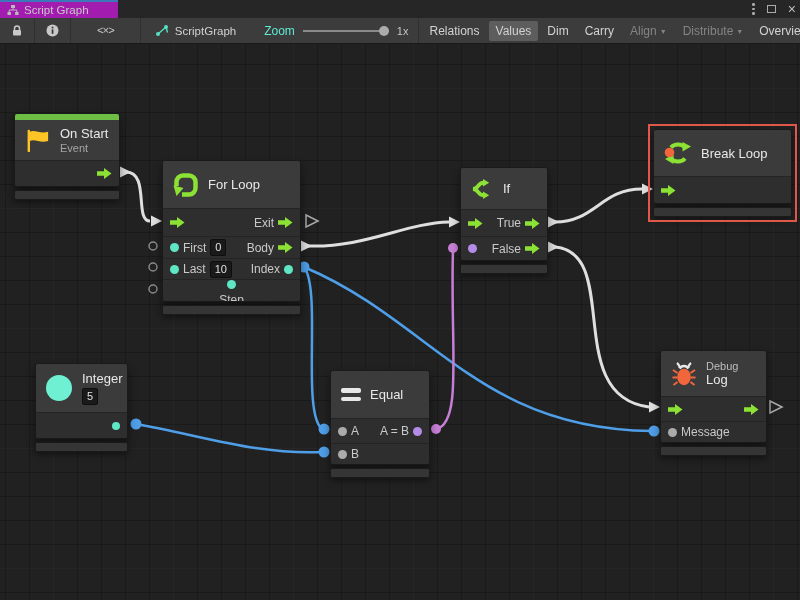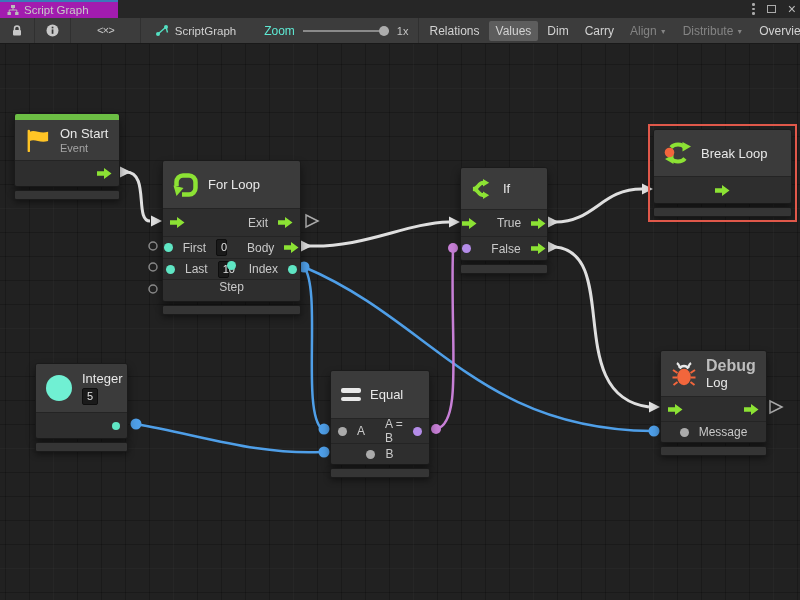--- a/index.html
+++ b/index.html
@@ -45,22 +45,22 @@
 
   
   .node { position:absolute; }
   .node-main { background:#2E2E2E; border:1px solid #1A1A1A; border-radius:3px; overflow:hidden;
                box-shadow:0 5px 9px rgba(0,0,0,0.45); }
   .accent-bar { height:6px; background:#6CBE44; }
   .node-header { background:#3B3B3B; display:flex; align-items:center; gap:9px; padding:0 10px; }
   .titles { display:flex; flex-direction:column; justify-content:center; }
   .ntitle { font-size:13px; color:#E8E8E8; }
   .nsub { font-size:11px; color:#A5A5A5; margin-top:1px; }
-  .node-row { display:flex; align-items:center; gap:10px; padding:0 7px; border-top:1px solid #242424;
-              background:#2E2E2E; font-size:12px; color:#C9C9C9;justify-content:center; }
+  .node-row { display:flex; align-items:center; gap:4px; padding:0 7px; border-top:1px solid #242424;
+              background:#2E2E2E; font-size:12px; color:#C9C9C9; }
   .node-footer { height:10px; background:#353535; border:1px solid #1A1A1A; border-radius:2px;
                  margin-top:3px; box-shadow:0 3px 6px rgba(0,0,0,0.4); }
   .node.selected { outline:2px solid #E0584A; outline-offset:3px; }
   .spacer { flex:1; }
   .dot { width:9px; height:9px; border-radius:50%; flex:0 0 auto; }
   .dot-teal { background:#5FE6C4; }
   .dot-gray { background:#ABABAB; }
   .dot-purple { background:#B48CE8; }
   .dot-sm { width:8px; height:8px; }
   .farrow { display:flex; flex:0 0 auto; }
@@ -370,21 +370,21 @@
     <div class="node" style="left:660px; top:306px; width:107px;">
       <div class="node-main">
         <div class="node-header" style="height:45px;">
           <svg width="26" height="26" viewBox="0 0 26 26">
             <path d="M6.5,12 L2,9 M6.5,16.5 L1.5,16.5 M6.5,21 L2.5,24 M19.5,12 L24,9 M19.5,16.5 L24.5,16.5 M19.5,21 L23.5,24" stroke="#F2663C" stroke-width="2"></path>
             <ellipse cx="13" cy="16" rx="6.8" ry="8.2" fill="#F2663C"></ellipse>
             <path d="M8.5,7.5 A5.2,5 0 0 1 17.5,7.5" stroke="#E8E8E8" stroke-width="2.6" fill="none"></path>
             <path d="M8.8,6.5 Q8,3.5 6,2 M17.2,6.5 Q18,3.5 20,2" stroke="#E8E8E8" stroke-width="2.2" fill="none"></path>
           </svg>
           <div class="titles">
-            <div style="font-size:16px; color:#BDBDBD;font-weight:bold;">Debug</div>
+            <div style="font-size:11px; color:#BDBDBD;">Debug</div>
             <div class="ntitle">Log</div>
           </div>
         </div>
         <div class="node-row" style="height:25px;">
           <span class="farrow">
             <svg width="15" height="11" viewBox="0 0 15 11">
                 <polygon points="0,3.2 7,3.2 7,0 14.5,5.5 7,11 7,7.8 0,7.8" fill="#8CE234"></polygon>
               </svg>
           </span>
           <span class="spacer"></span>

